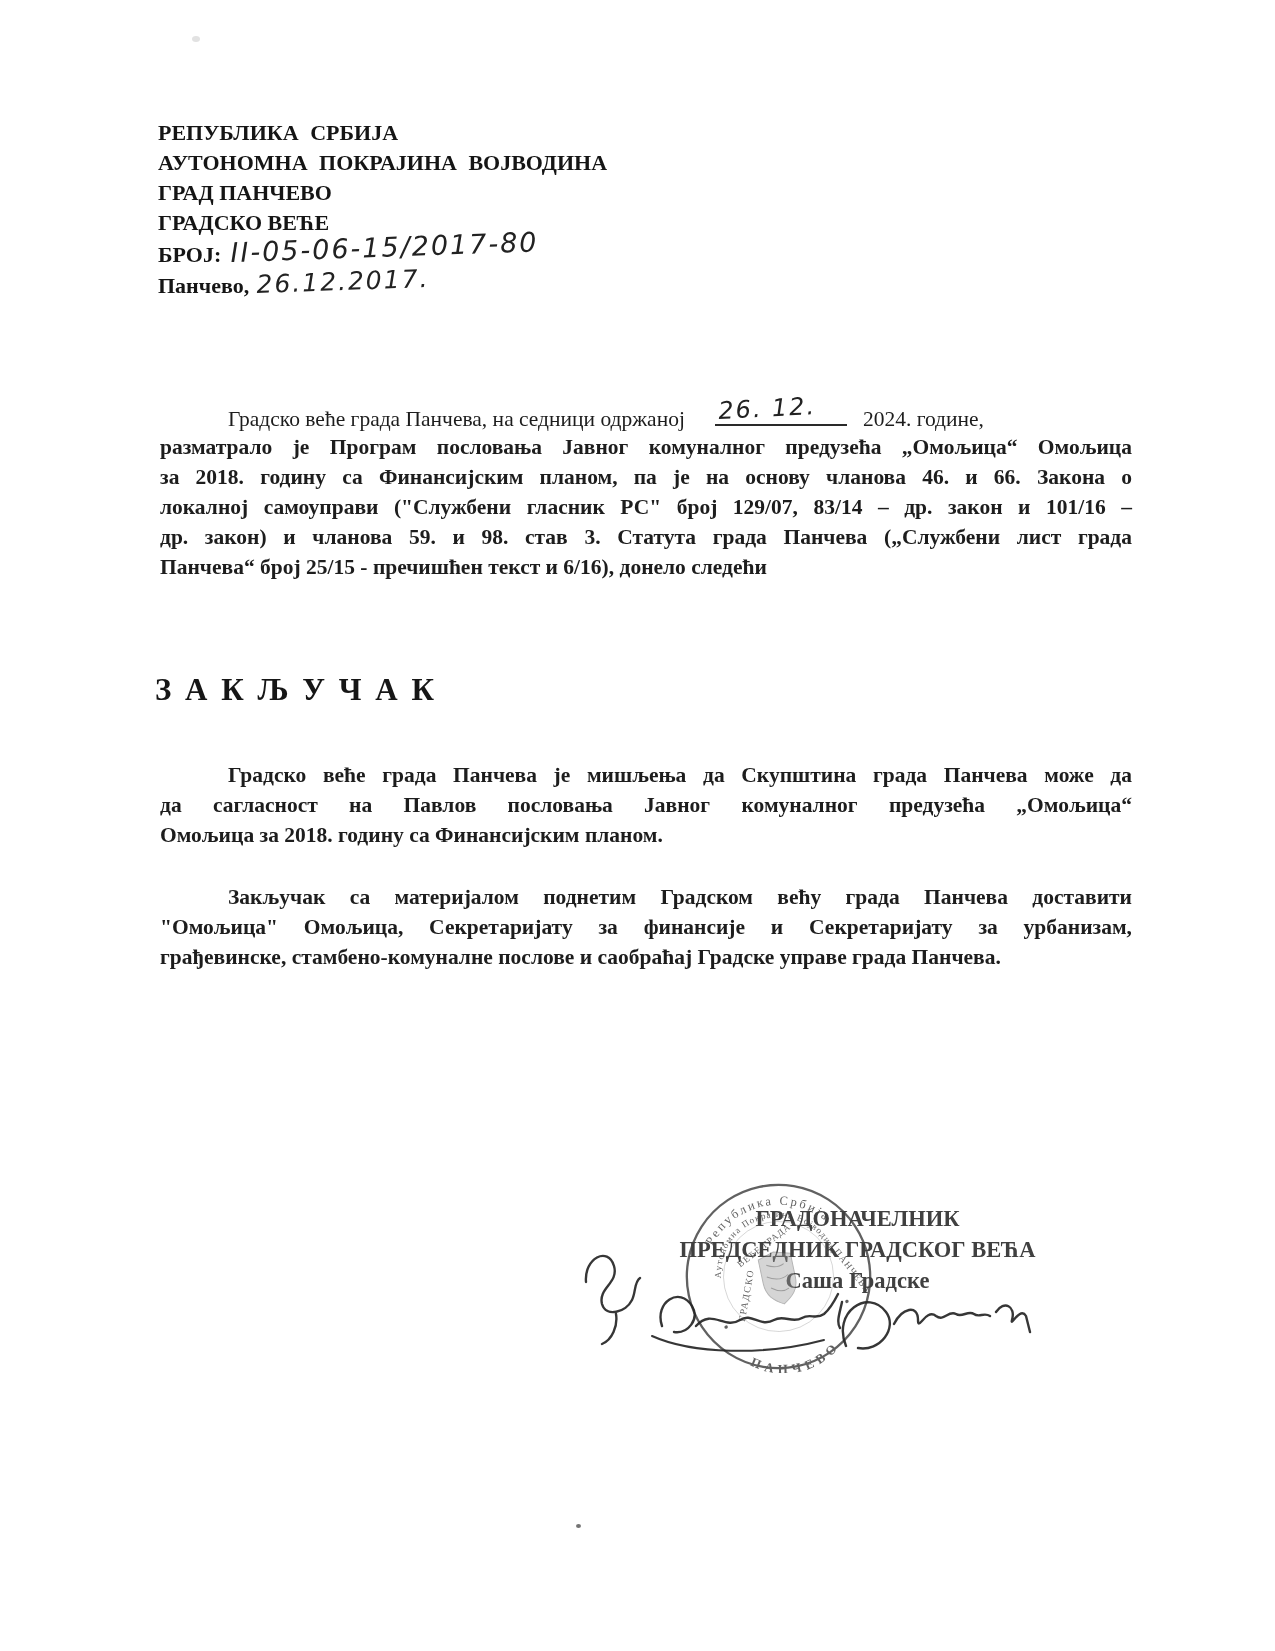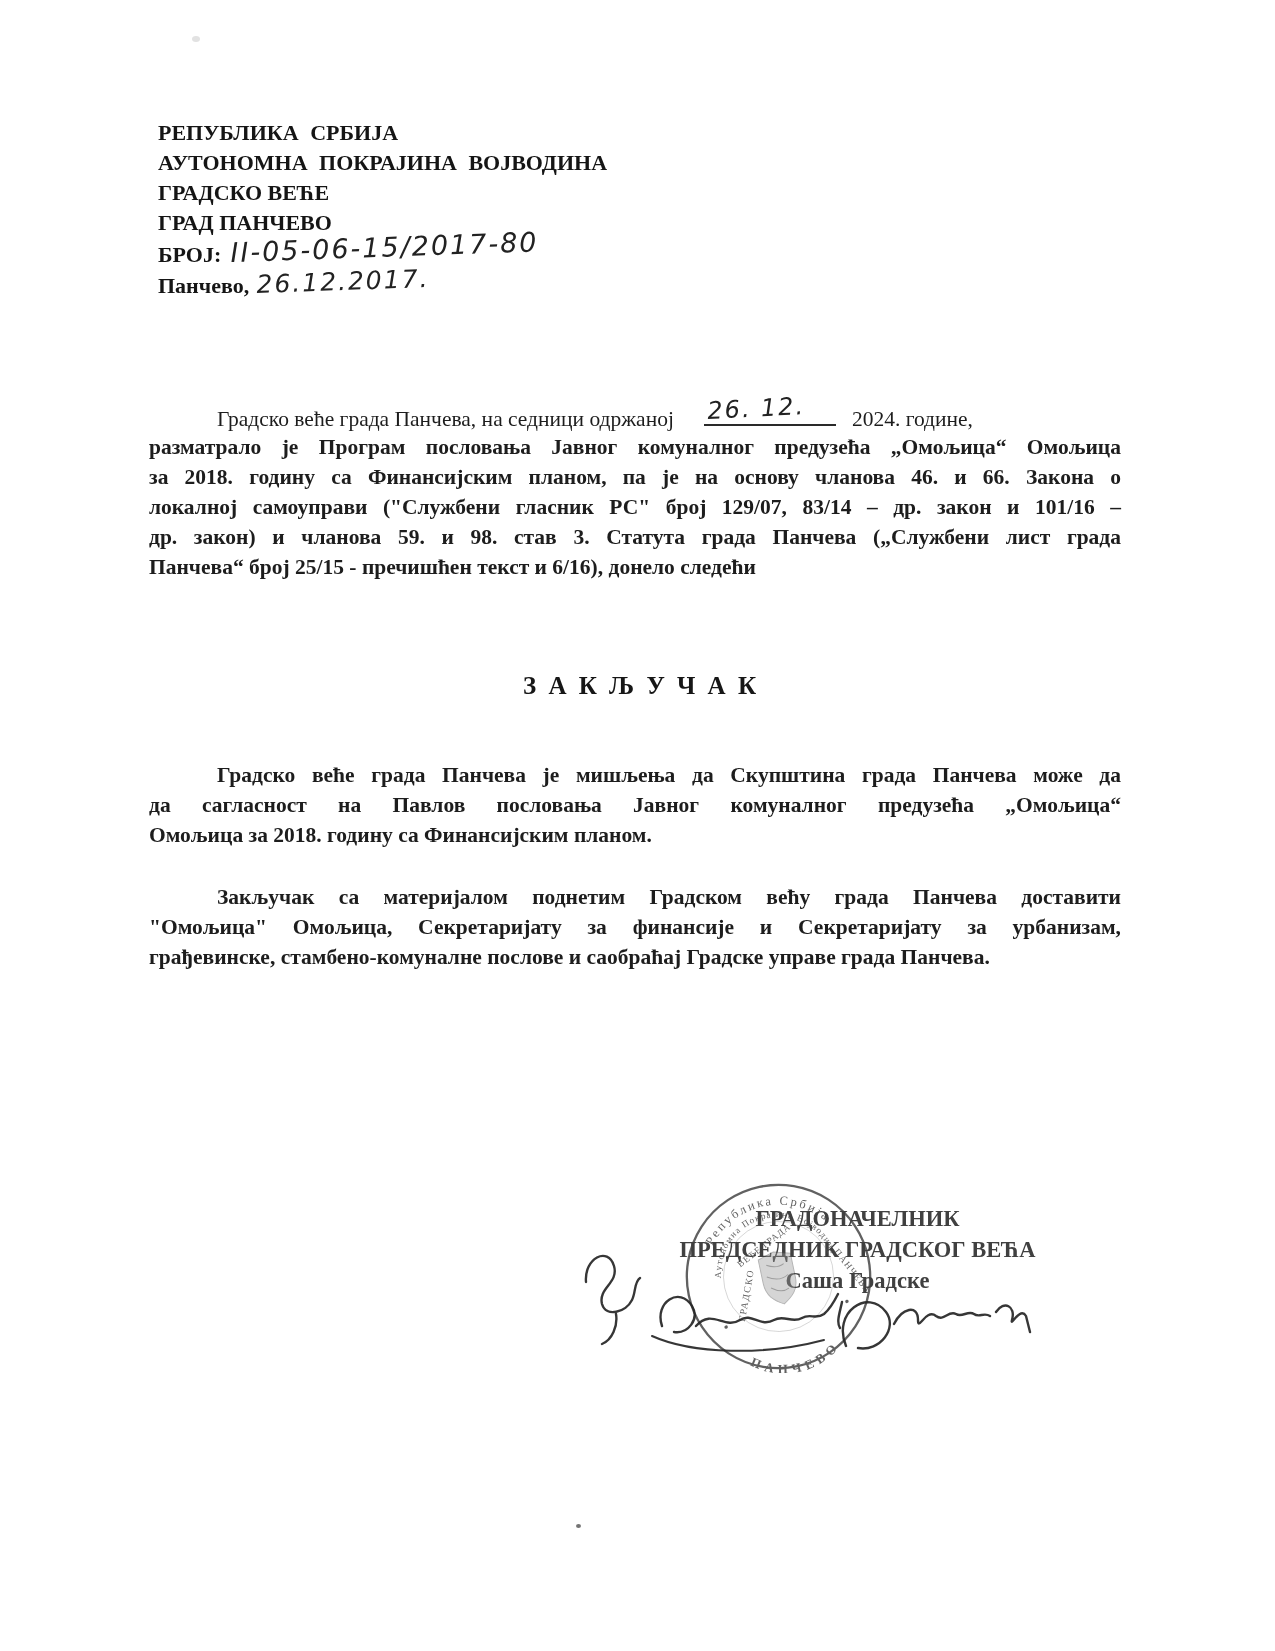--- a/index.html
+++ b/index.html
@@ -18,39 +18,39 @@
   .numline,.placeline{white-space:nowrap;}
   .hand{
     font-family:"DejaVu Sans",sans-serif;font-style:italic;font-weight:400;
     display:inline-block;letter-spacing:2px;color:#222;
     transform:rotate(-2deg);transform-origin:left bottom;
   }
   .hand-number{font-size:27px;margin-left:10px;}
   .hand-date{font-size:25px;margin-left:8px;}
 
   
-  .textcol{position:absolute;left:149px;width:972px;font-size:21.5px;line-height:30px;color:#1d1d1d;}
+  .textcol{position:absolute;left:160px;width:972px;font-size:21.5px;line-height:30px;color:#1d1d1d;}
   .p1{top:402px;}
   .p2{top:760px;}
   .p3{top:882px;}
   .jline{text-align:justify;text-align-last:justify;height:30px;overflow:visible;white-space:normal;font-weight:bold;}
   .jline.jlast{text-align-last:left;}
   .jline.jfirst{text-indent:68px;}
   .line1{white-space:nowrap;height:30px;}
   .line1 .lead{padding-left:68px;}
   .blank{
     display:inline-block;width:132px;height:22px;vertical-align:baseline;
     border-bottom:2px solid #2a2a2a;position:relative;margin:0 16px 0 30px;
   }
   .hand-blank{position:absolute;left:4px;bottom:-2px;font-size:24px;white-space:nowrap;transform:rotate(-3deg);}
 
   
   .title{
-    position:absolute;left:155px;top:672px;width:972px;text-align:center;
-    font-weight:bold;font-size:25px;letter-spacing:3px;color:#161616;
+    position:absolute;left:155px;top:672px;width:972px;text-align:left;
+    font-weight:bold;font-size:31px;letter-spacing:3px;color:#161616;
   }
 
   
   .sig{
     position:absolute;left:645px;top:1203px;width:425px;text-align:center;
     font-weight:bold;font-size:22.5px;line-height:31px;color:#404040;white-space:nowrap;
   }
 
   
   .stamp{position:absolute;left:682px;top:1180px;width:193px;height:193px;opacity:.82;}
@@ -60,22 +60,22 @@
   .speck2{position:absolute;left:192px;top:36px;width:8px;height:6px;border-radius:50%;background:#e2e2e2;}
 </style>
 </head>
 <body>
 
 <div class="page">
 
   <div class="header">
     <div class="hline ws">РЕПУБЛИКА СРБИЈА</div>
     <div class="hline ws">АУТОНОМНА ПОКРАЈИНА ВОЈВОДИНА</div>
+    <div class="hline">ГРАД ПАНЧЕВО</div>
     <div class="hline">ГРАДСКО ВЕЋЕ</div>
-    <div class="hline">ГРАД ПАНЧЕВО</div>
     <div class="numline">
       <span>БРОЈ:</span><span class="hand hand-number">II-05-06-15/2017-80</span>
     </div>
     <div class="placeline">
       <span>Панчево,</span><span class="hand hand-date">26.12.2017.</span>
     </div>
   </div>
 
   <div class="textcol p1">
     <div class="line1">

